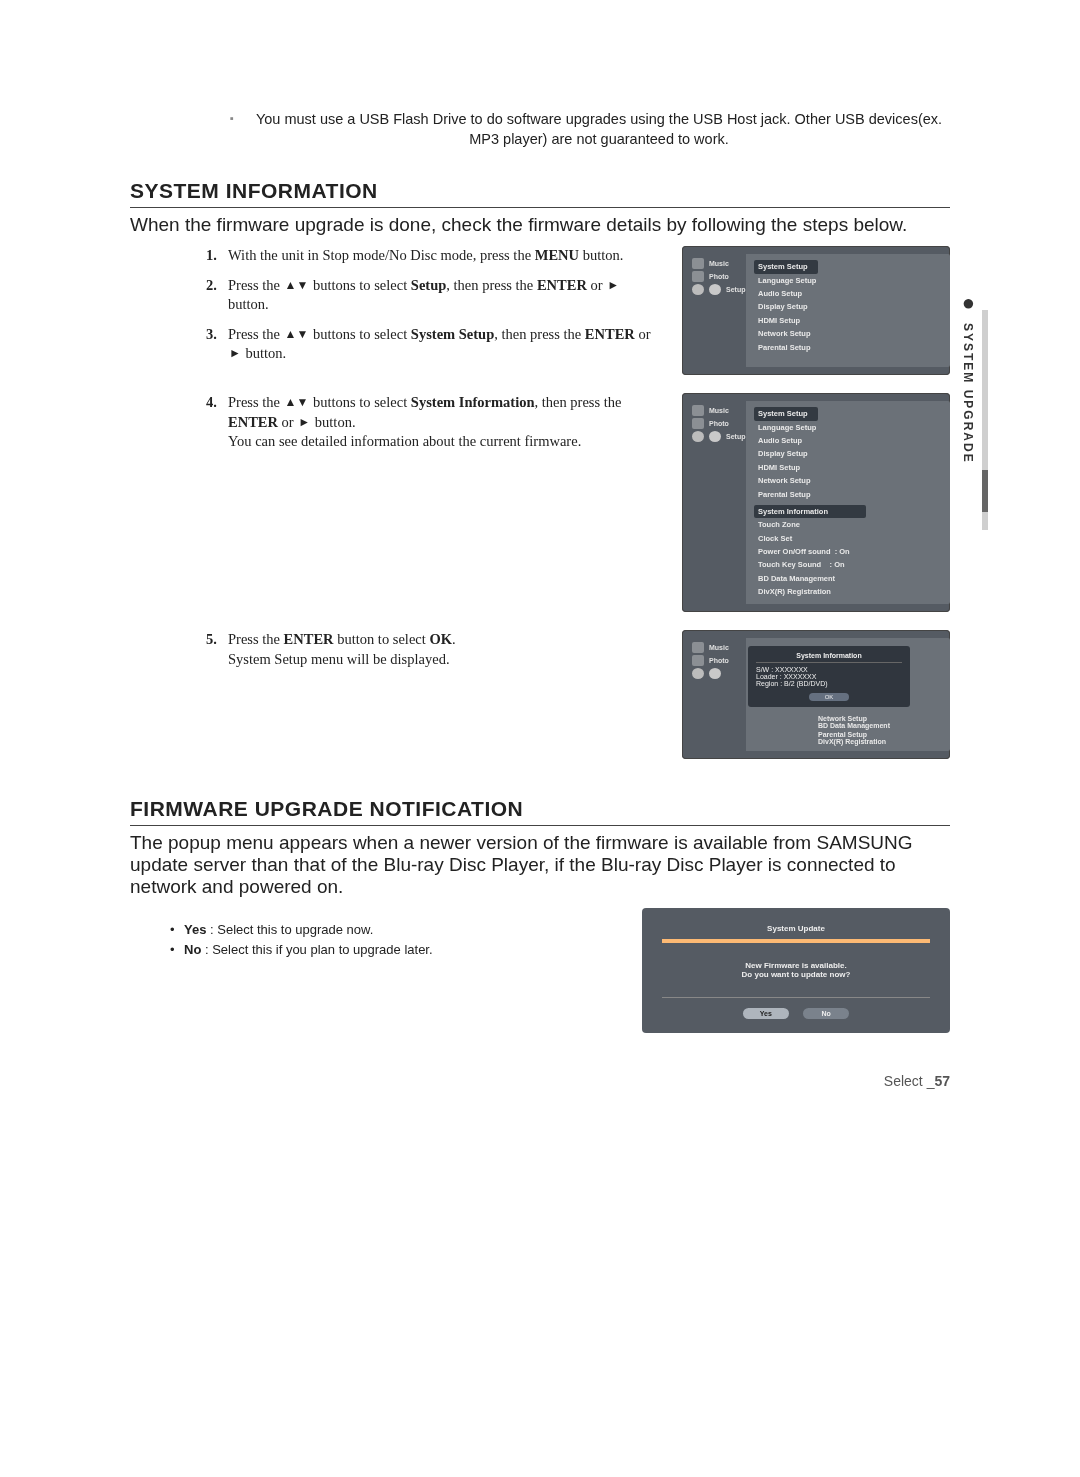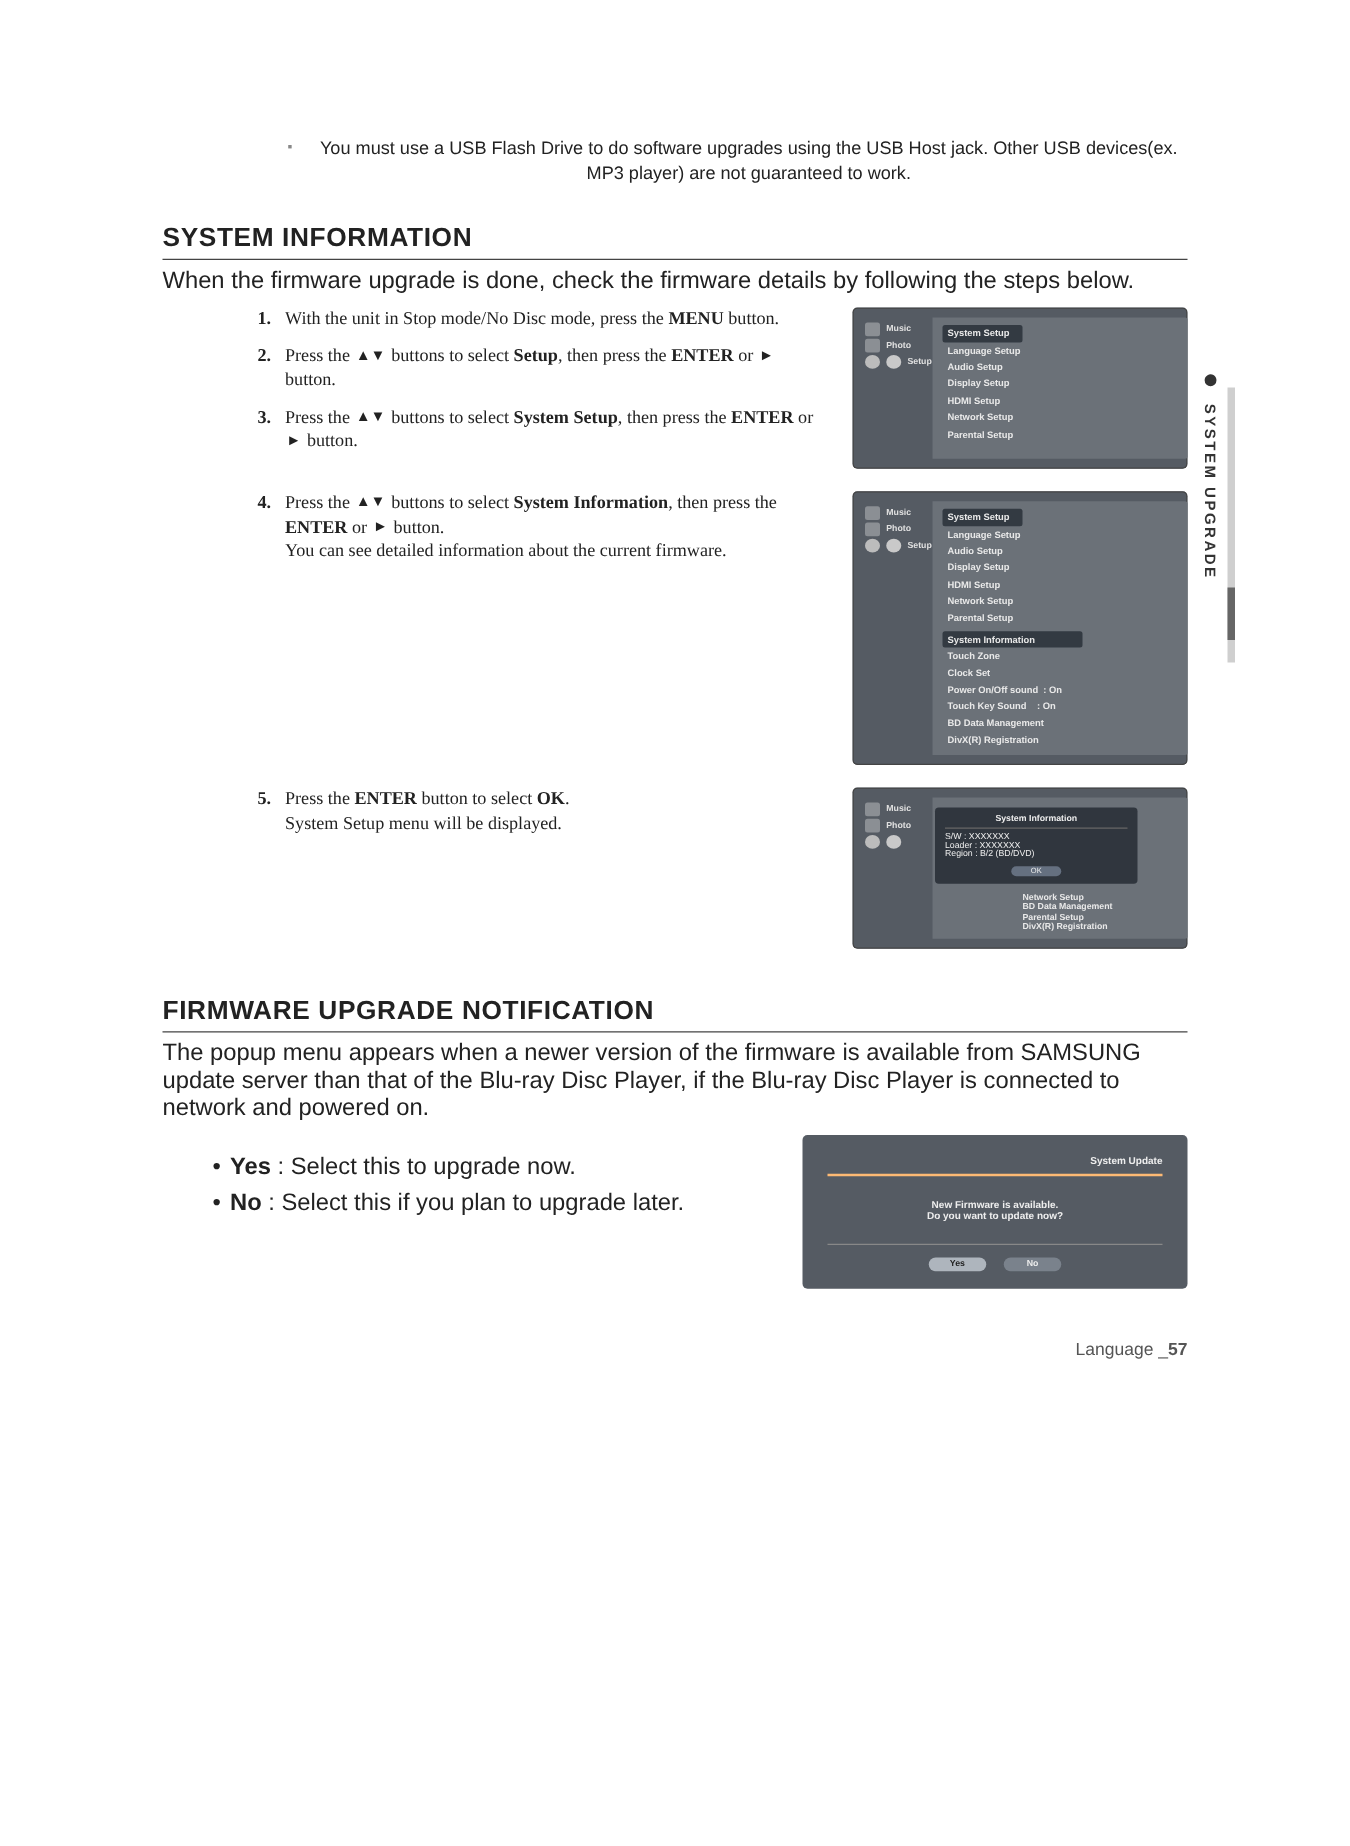--- a/index.html
+++ b/index.html
@@ -220,24 +220,23 @@
     background: #555b63;
     border-radius: 4px;
     padding: 16px 20px 14px 20px;
     color: #eee;
     font-size: 8px;
     font-weight: bold;
     text-align: center;
     margin-left: 8px;
   }
   .osd-update .ut {
-    border-bottom: 2px solid #fdba74;
+    border-bottom: 4px solid #fdba74;
     padding-bottom: 6px;
     margin-bottom: 18px;
-    text-align: right;
   }
   .osd-update .btns {
     margin-top: 18px;
     border-top: 1px solid #888;
     padding-top: 10px;
   }
   .osd-update .btn {
     display: inline-block;
     width: 46px;
     background: #7a828c;
@@ -247,21 +246,21 @@
     font-size: 7px;
   }
   .osd-update .btn.sel { background: #aeb5bd; color: #222; }
 
   .bullets {
     margin: 12px 0 12px 40px;
     padding: 0;
     list-style: none;
   }
   .bullets li {
-    font-size: 19px;
+    font-size: 13px;
     line-height: 1.5;
     padding-left: 14px;
     position: relative;
   }
   .bullets li::before {
     content: "•";
     position: absolute;
     left: 0;
     top: 0;
   }
@@ -452,16 +451,16 @@
         <div>Do you want to update now?</div>
         <div class="btns">
           <span class="btn sel">Yes</span>
           <span class="btn">No</span>
         </div>
       </div>
     </div>
   </div>
 
   <div class="page-foot">
-    <span>Language _</span><span class="pn">57</span>
+    <span>Select _</span><span class="pn">57</span>
   </div>
 
 </div>
 
 </body></html>

